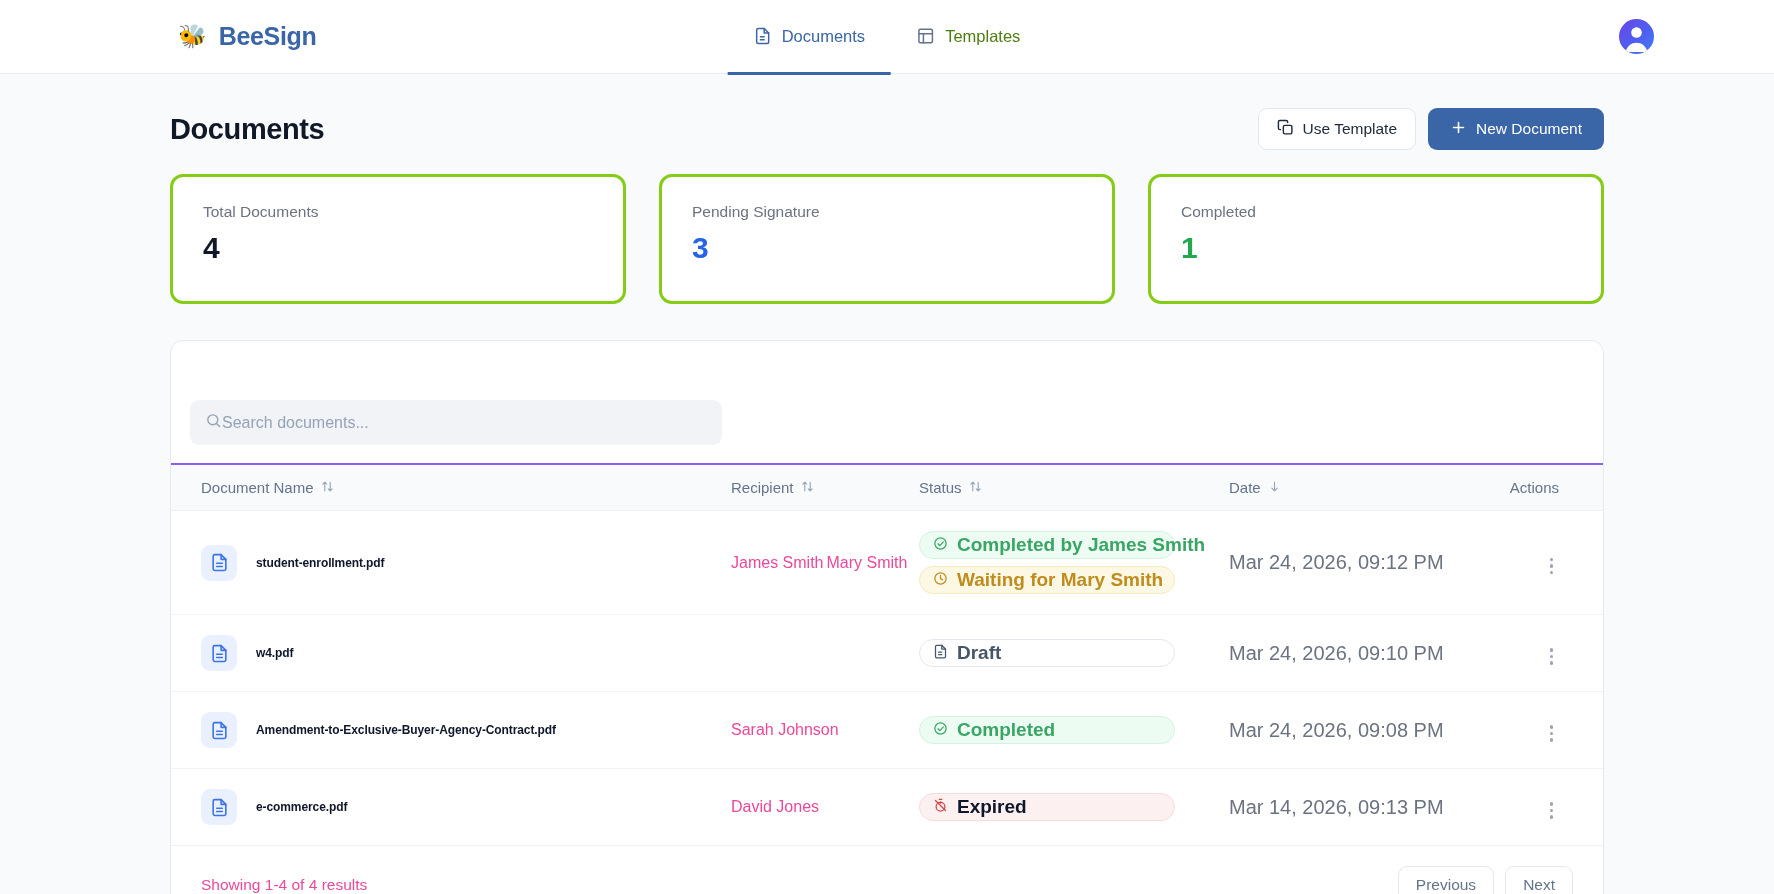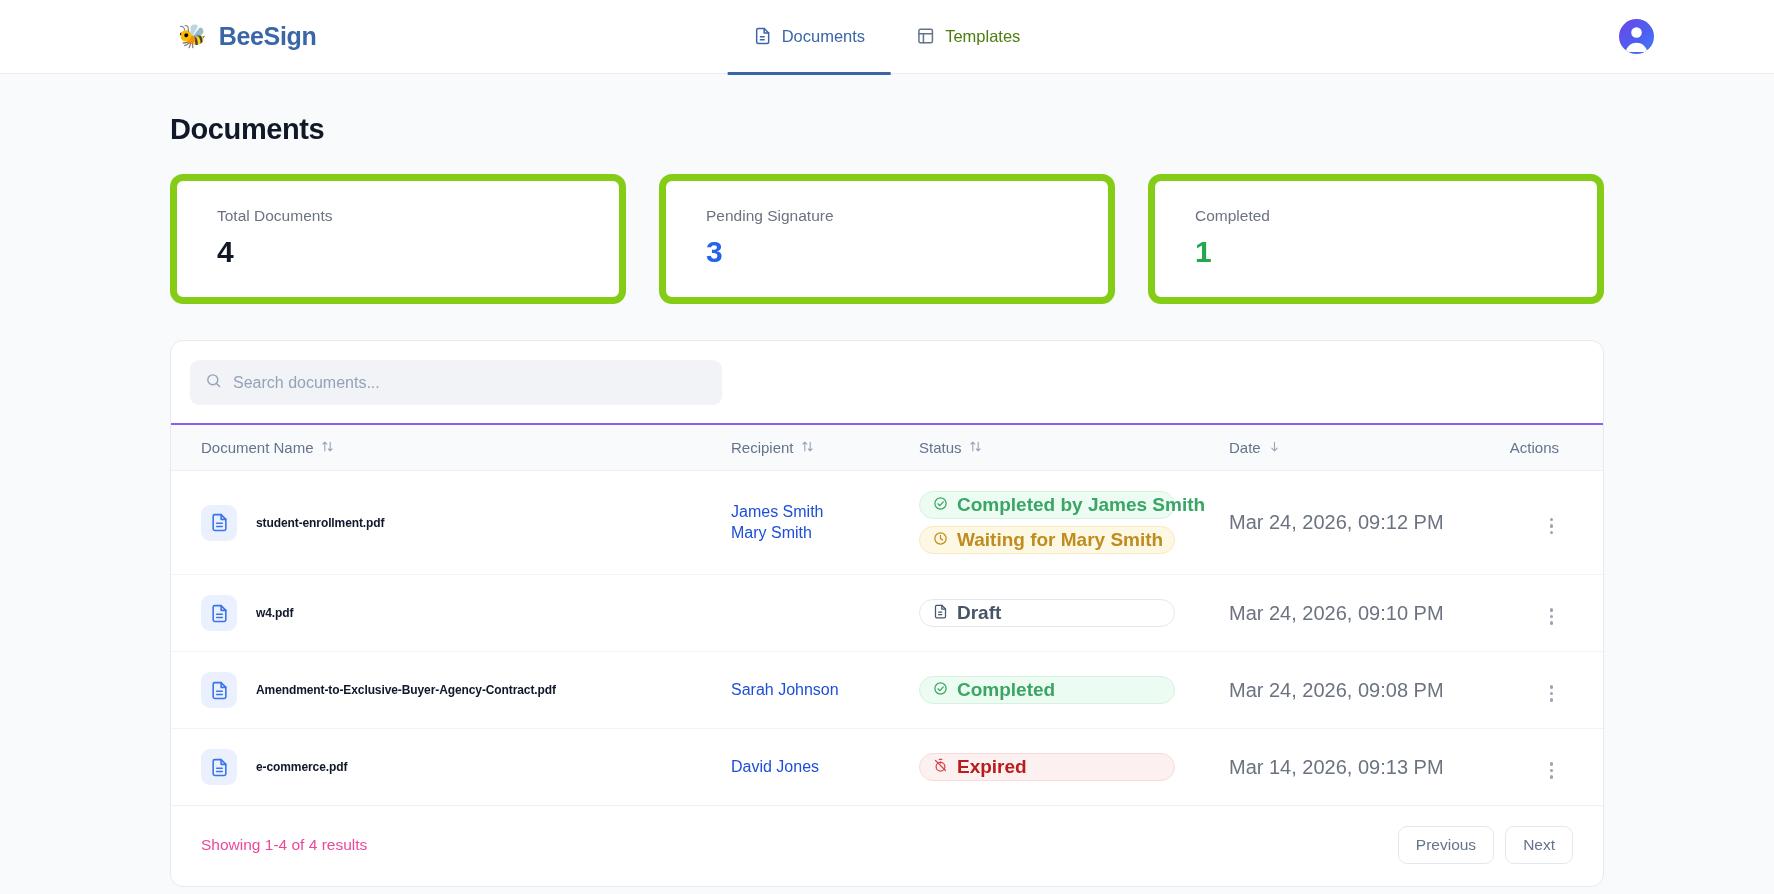--- a/index.html
+++ b/index.html
@@ -140,23 +140,23 @@
 
   
   .stats {
     display: flex;
     gap: 33px;
     margin-top: 6px;
   }
   .stat-card {
     flex: 1;
     background: #ffffff;
-    border: 7px solid #84cc16;
+    border: 3px solid #84cc16;
     border-radius: 13px;
-    padding: 26px 30px 28px 40px;
+    padding: 26px 30px 28px 30px;
     min-height: 130px;
   }
   .stat-label {
     font-size: 15.5px;
     color: #6b7280;
     margin-bottom: 10px;
   }
   .stat-value {
     font-size: 30px;
     font-weight: bold;
@@ -171,26 +171,26 @@
     border-radius: 13px;
     overflow: hidden;
   }
 
   .search-row {
     padding: 19px 19px 18px 19px;
   }
   .search-box {
     display: flex;
     align-items: center;
-    gap: 11px;
     width: 532px;
     height: 45px;
     background: #f1f3f6;
     border-radius: 9px;
     padding: 14px 15px;
+    margin-top: 40px;
   }
   .search-box input {
     border: none;
     outline: none;
     background: transparent;
     font-family: "Liberation Sans", sans-serif;
     font-size: 16px;
     color: #334155;
     width: 100%;
   }
@@ -238,40 +238,40 @@
     display: flex; align-items: center; justify-content: center;
     flex: none;
   }
   .doc-name {
     font-size: 12px;
     font-weight: bold;
     color: #0f172a;
     letter-spacing: -0.1px;
   }
 
-  .recipients { display: flex; flex-direction: column; gap: 3px; color: #1d4ed8; font-size: 16px; }
+  .recipients { display: flex; flex-direction: row; gap: 3px; color: #ec4899; font-size: 16px; }
 
   .badges { display: flex; flex-direction: column; gap: 7px; align-items: flex-start; }
   .badge {
     display: inline-flex;
     align-items: center;
     gap: 9px;
     height: 28px;
     width: 256px;
     padding: 0 13px;
     border-radius: 999px;
     font-size: 19px;
     font-weight: bold;
     border: 1px solid transparent;
     white-space: nowrap;
   }
   .badge.green  { background: #ecfcf2; border-color: #d5f3e0; color: #3aa564; }
   .badge.yellow { background: #fdf8e3; border-color: #f6eac0; color: #bf8c20; }
   .badge.gray   { background: #ffffff; border-color: #e4e8ee; color: #475569; }
-  .badge.red    { background: #fdf0f0; border-color: #f8dcdc; color: #b91c1c; }
+  .badge.red    { background: #fdf0f0; border-color: #f8dcdc; color: #0f172a; }
 
   .date-cell { color: #6b7280; font-size: 20px; }
 
   .kebab {
     display: inline-flex;
     flex-direction: column;
     gap: 3px;
     align-items: center;
     cursor: pointer;
     padding: 4px 6px;
@@ -345,20 +345,42 @@
         <path d="M6.5 33c1.6-6 6-9.2 11-9.2s9.4 3.2 11 9.2z" fill="#ffffff"></path>
       </svg>
     </div>
   </div>
 </div>
 
 <div class="page">
 
   <div class="page-head">
     <div class="page-title">Documents</div>
+    <div class="head-actions">
+
+      <div class="btn btn-outline">
+        <span>
+          <svg width="17" height="17" viewBox="0 0 24 24" fill="none" stroke="#1f2937" stroke-width="2" stroke-linecap="round" stroke-linejoin="round">
+            <rect x="9" y="9" width="12" height="12" rx="2"></rect>
+            <path d="M5 15H4a2 2 0 0 1-2-2V4a2 2 0 0 1 2-2h9a2 2 0 0 1 2 2v1"></path>
+          </svg>
+        </span>
+        <span>Use Template</span>
+      </div>
+
+      <div class="btn btn-primary">
+        <span>
+          <svg width="17" height="17" viewBox="0 0 24 24" fill="none" stroke="#ffffff" stroke-width="2.2" stroke-linecap="round">
+            <path d="M12 5v14"></path>
+              <path d="M5 12h14"></path>
+          </svg>
+        </span>
+        <span>New Document</span>
+      </div>
+    </div>
   </div>
 
   <div class="stats">
     <div class="stat-card">
       <div class="stat-label">Total Documents</div>
       <div class="stat-value" style="color:#111827">4</div>
     </div>
     <div class="stat-card">
       <div class="stat-label">Pending Signature</div>
       <div class="stat-value" style="color:#2563eb">3</div>

